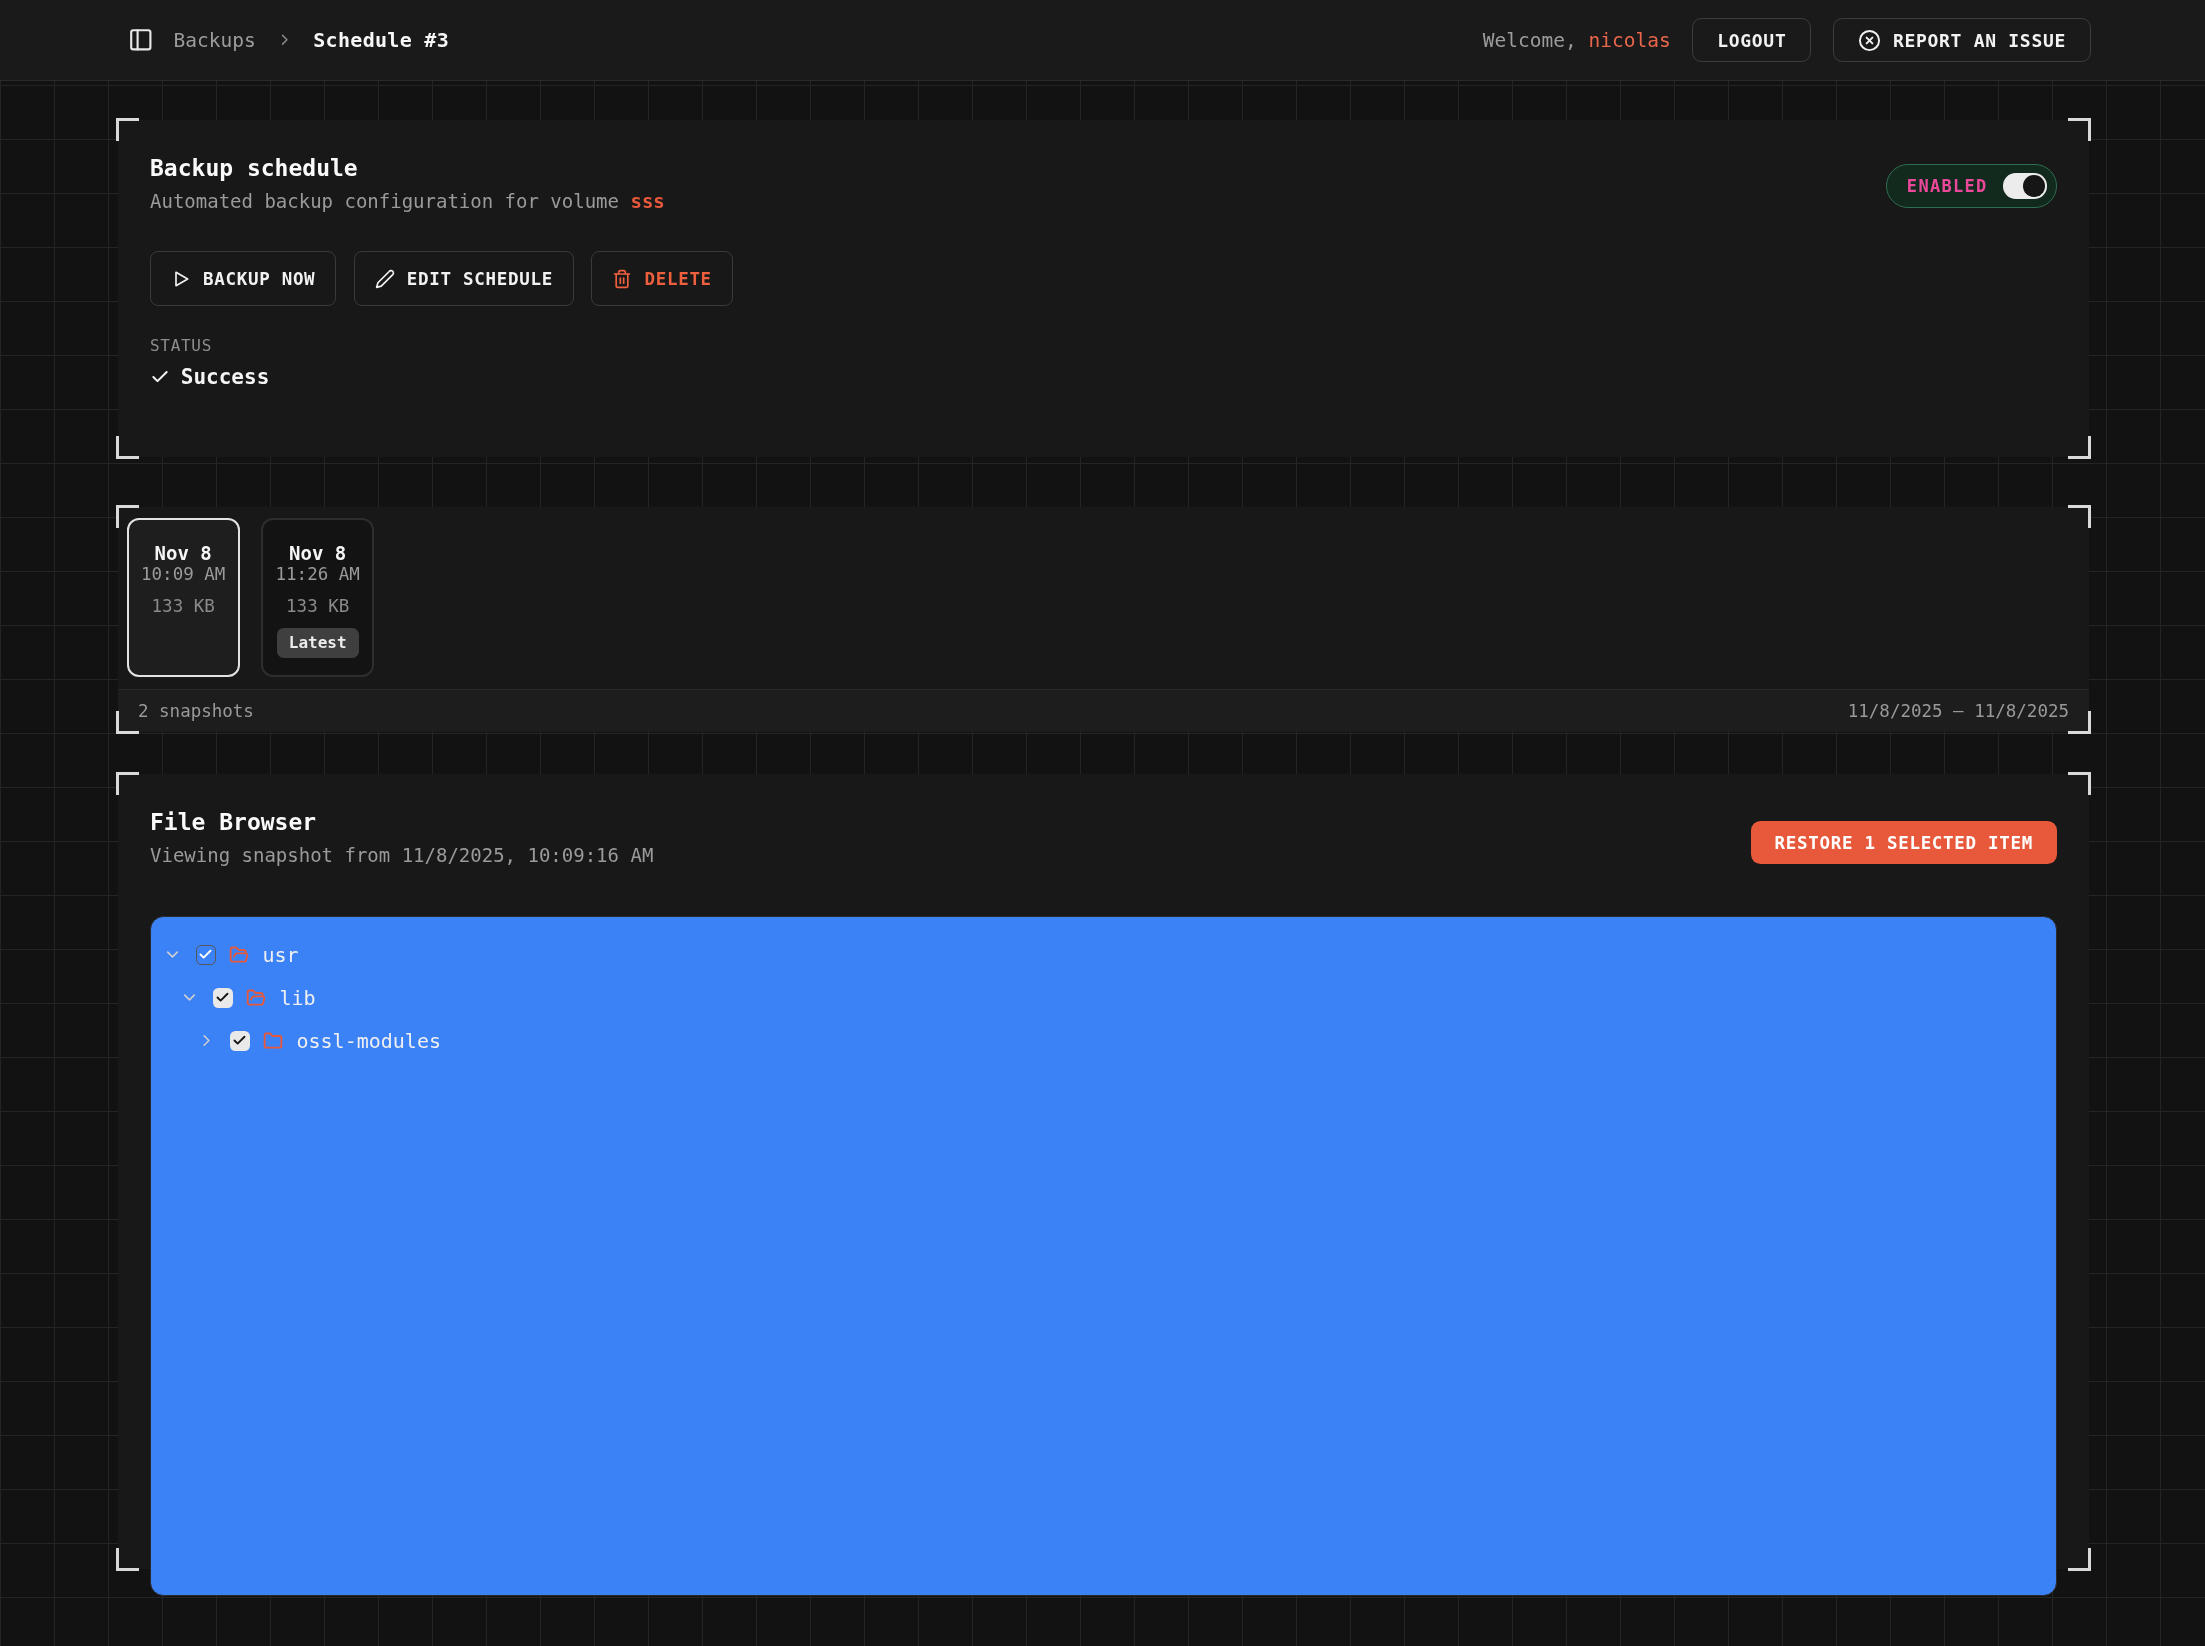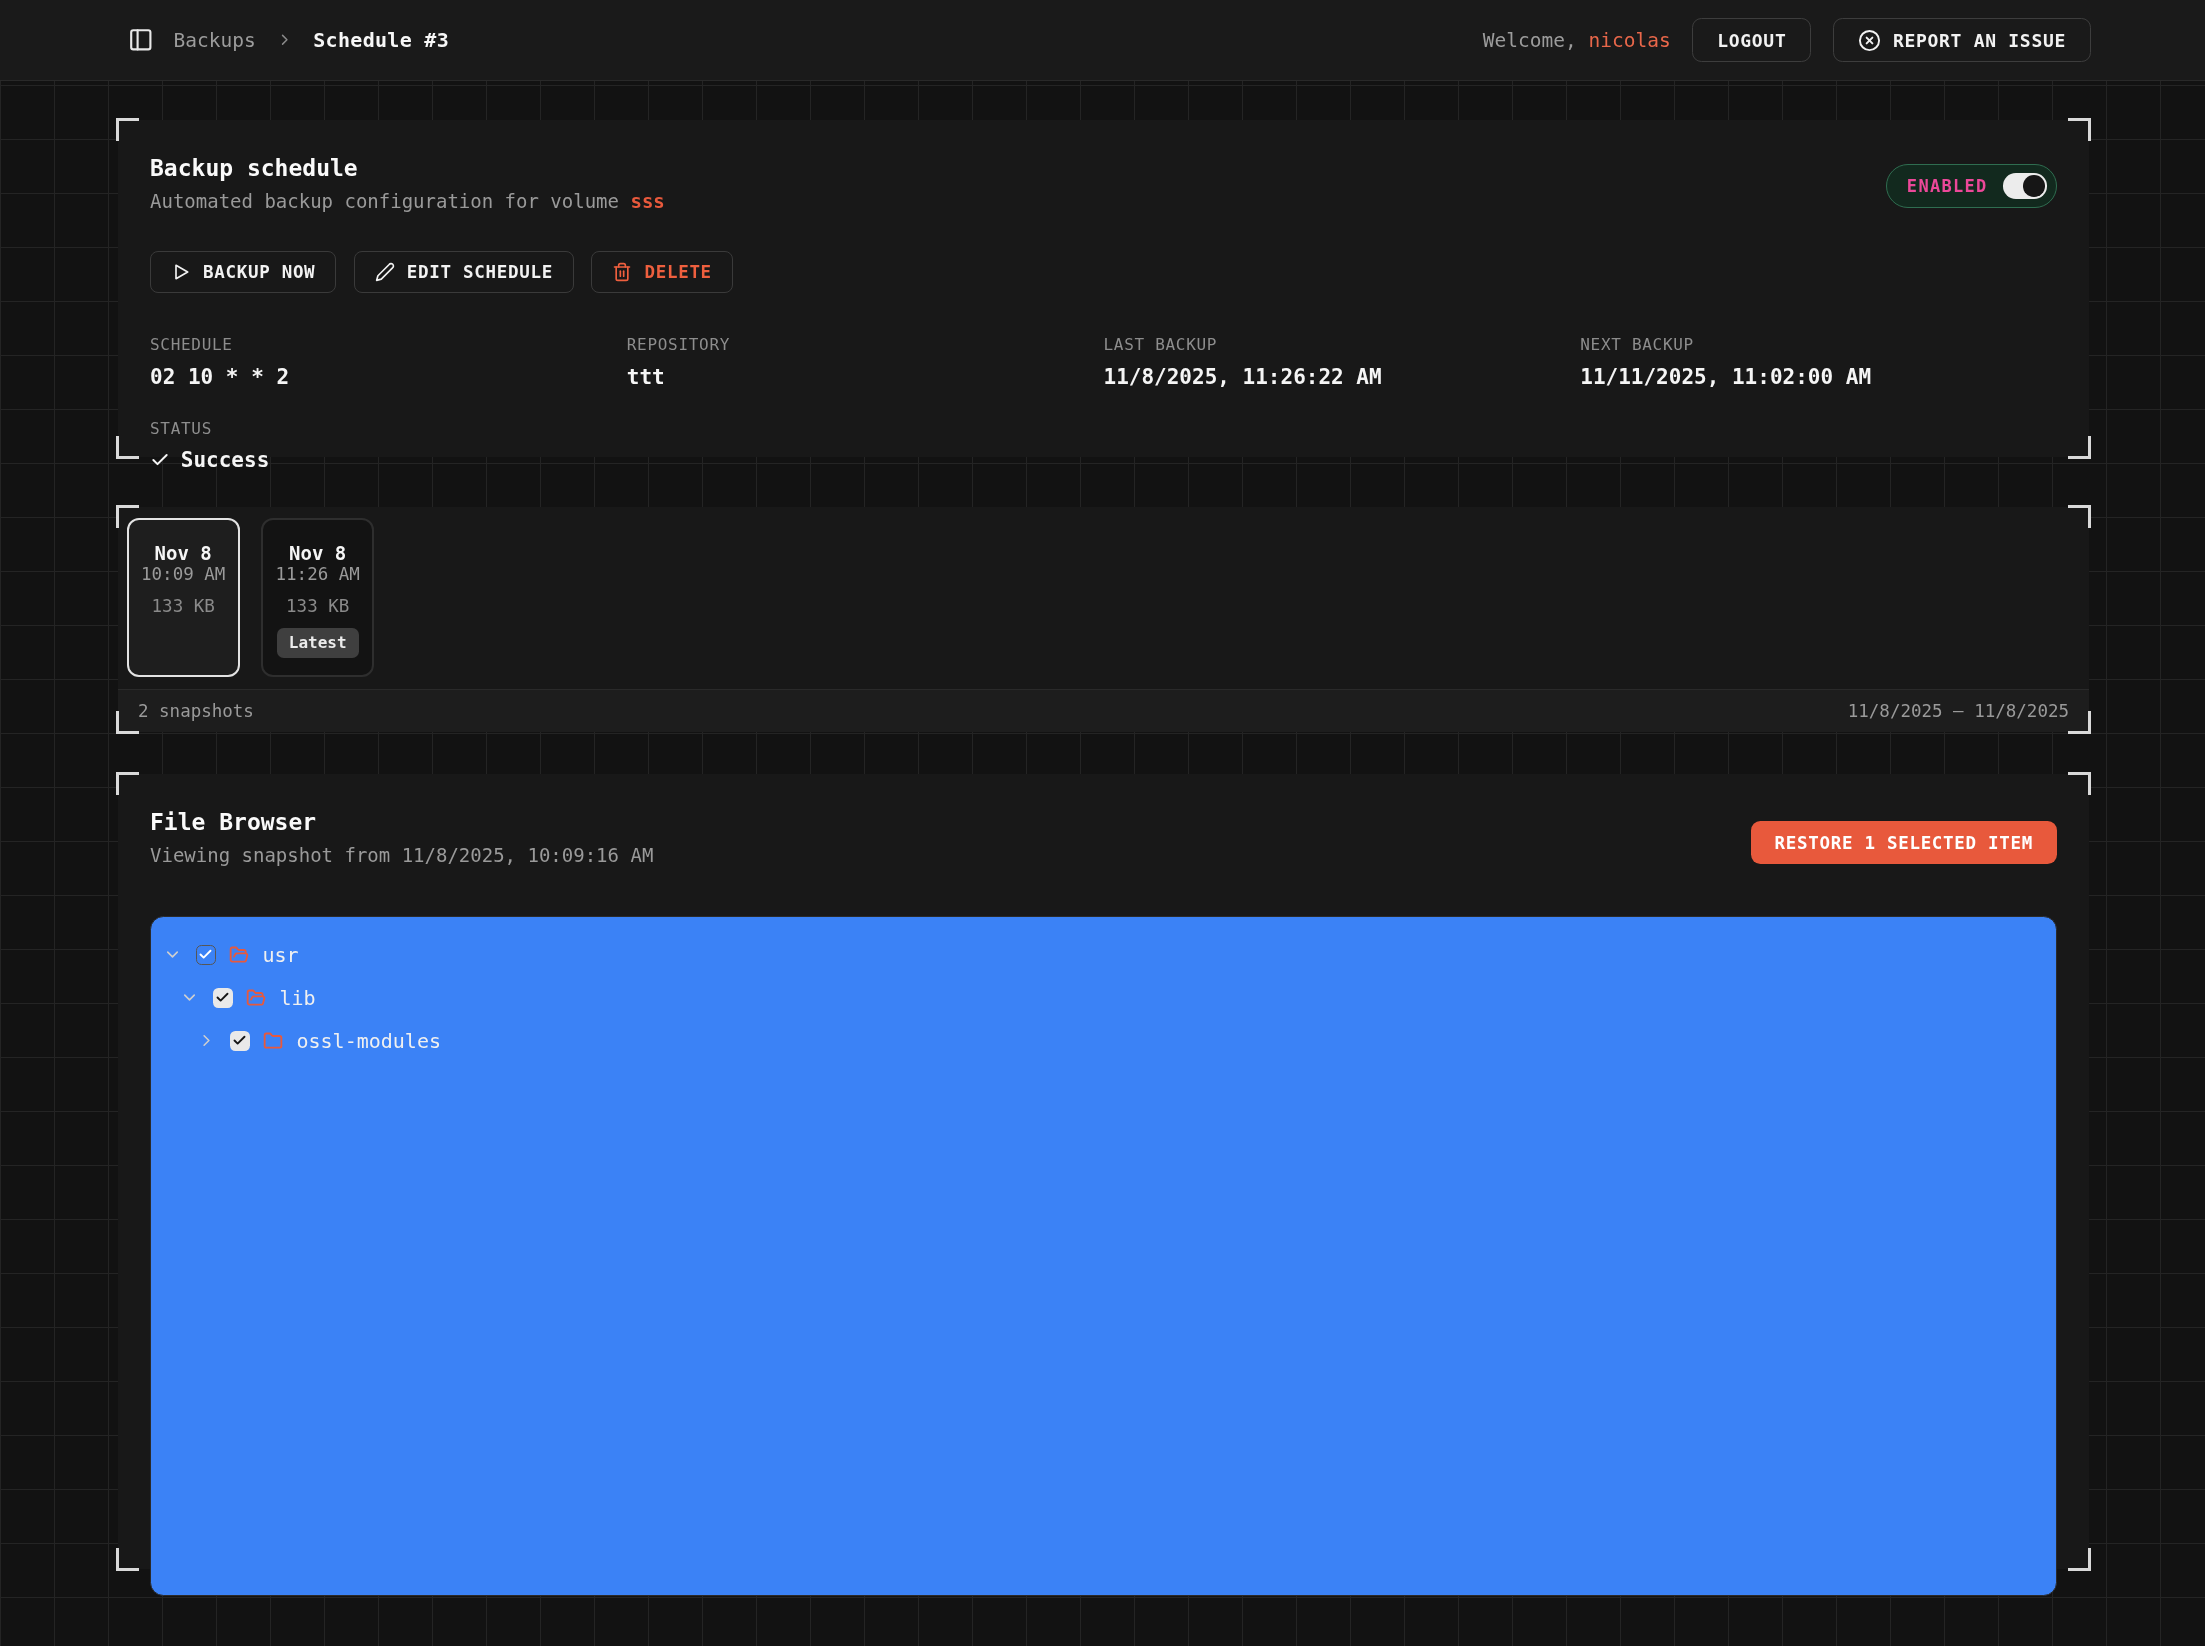--- a/index.html
+++ b/index.html
@@ -62,21 +62,21 @@
     display:flex; align-items:center; gap:15px; margin-top:9.4px;
     border:1.3px solid #2f6d50; background:#12291e; border-radius:672px;
     padding:8px 9.4px 8px 20px; cursor:pointer;
   }
   .enabled-label { color:#ec4899; font-weight:bold; font-size:17px; letter-spacing:1.3px; }
   .toggle { width:44px; height:25.6px; border-radius:12.8px; background:#ececec; position:relative; }
   .toggle .knob { position:absolute; right:2px; top:2px; width:21.5px; height:21.5px; border-radius:50%; background:#161616; }
 
   .actions { display:flex; gap:17.5px; margin-top:39px; }
   .act-btn {
-    height:42px; padding:0 20px; border:1.3px solid #3a3a3a; border-radius:8px;
+    height:55px; padding:0 20px; border:1.3px solid #3a3a3a; border-radius:8px;
     background:transparent; display:flex; align-items:center; gap:12px;
     color:#f2f2f2; font-weight:bold; font-size:17.5px; letter-spacing:0.7px;
     font-family:inherit; cursor:pointer;
   }
   .act-btn.delete { color:#ee5f3e; }
 
   .fields { display:grid; grid-template-columns:repeat(4,1fr); margin-top:42px; }
   .field-label { font-size:16px; color:#8d8d8d; letter-spacing:0.7px; }
   .field-value { font-size:21px; font-weight:bold; color:#f5f5f5; margin-top:10.8px; }
   .status { margin-top:30px; }
@@ -213,38 +213,20 @@
               <path d="M19 6v14a2 2 0 0 1-2 2H7a2 2 0 0 1-2-2V6"></path>
               <path d="M8 6V4a2 2 0 0 1 2-2h4a2 2 0 0 1 2 2v2"></path>
               <path d="M10 11v6"></path>
               <path d="M14 11v6"></path>
             </svg>
         </span>
         <span>DELETE</span>
       </button>
     </div>
 
-    <div class="fields">
-      <div>
-        <div class="field-label">SCHEDULE</div>
-        <div class="field-value">02 10 * * 2</div>
-      </div>
-      <div>
-        <div class="field-label">REPOSITORY</div>
-        <div class="field-value">ttt</div>
-      </div>
-      <div>
-        <div class="field-label">LAST BACKUP</div>
-        <div class="field-value">11/8/2025, 11:26:22 AM</div>
-      </div>
-      <div>
-        <div class="field-label">NEXT BACKUP</div>
-        <div class="field-value">11/11/2025, 11:02:00 AM</div>
-      </div>
-    </div>
 
     <div class="status">
       <div class="field-label">STATUS</div>
       <div class="status-value">
         <span>
           <svg width="20" height="20" viewBox="0 0 24 24" fill="none" stroke="currentColor" stroke-width="2.4" stroke-linecap="round" stroke-linejoin="round">
               <path d="M20 6 9 17l-5-5"></path>
             </svg>
         </span>
         <span>Success</span>

